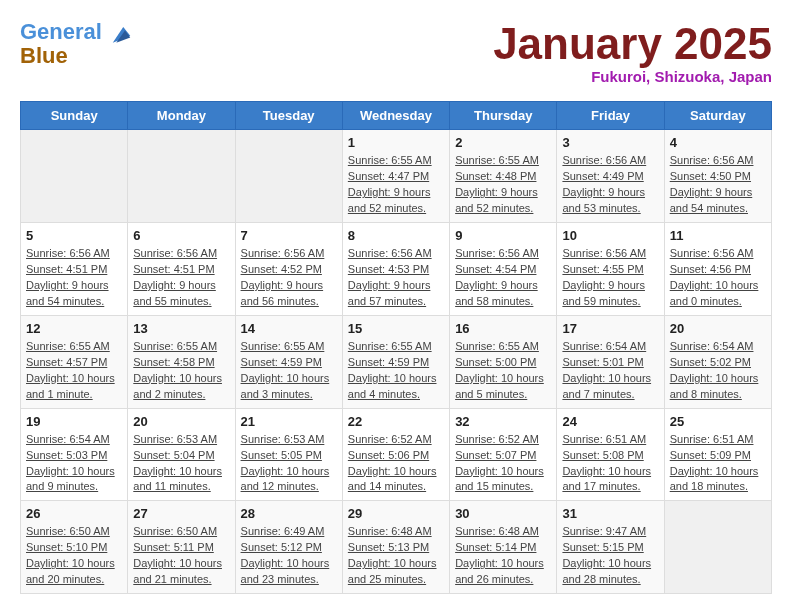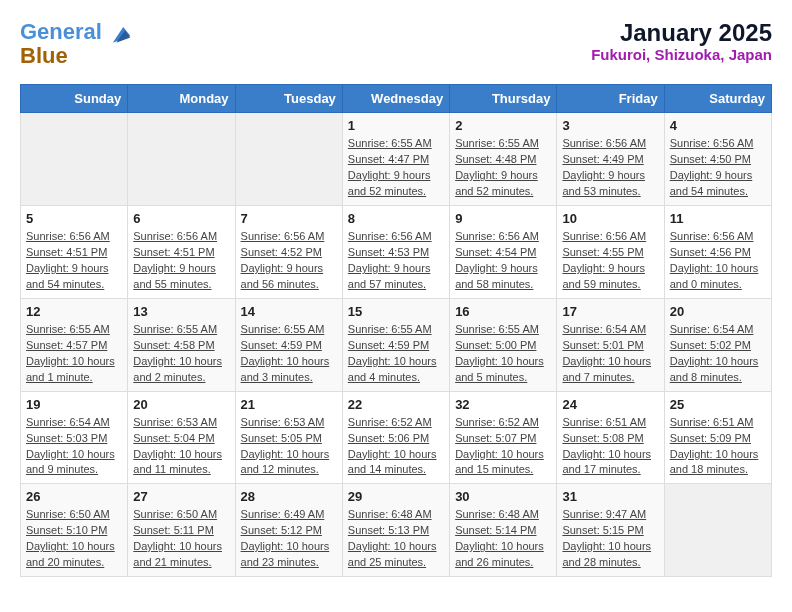--- a/index.html
+++ b/index.html
@@ -31,39 +31,39 @@
     }
     .logo-icon {
       width: 28px;
       height: 28px;
       margin-left: 2px;
     }
     .title-block {
       text-align: right;
     }
     .month-title {
-      font-size: 24px;
-      font-weight: bold;
-      color: #0f172a;
+      font-size: 44px;
+      font-weight: bold;
+      color: #7f1d1d;
       line-height: 1.1;
     }
     .subtitle {
       font-size: 15px;
       color: #a21caf;
       font-weight: bold;
     }
     .calendar {
       width: 100%;
       border-collapse: collapse;
       font-size: 11px;
     }
     .calendar thead th {
       background-color: #3a7dc9;
       color: #fff;
-      text-align: right;
+      text-align: center;
       padding: 6px 6px;
       font-size: 13px;
       font-weight: bold;
       border: 1px solid #2a6ab8;
     }
     .calendar tbody td {
       border: 1px solid #ddd;
       vertical-align: top;
       padding: 5px 5px;
       width: 107px;

